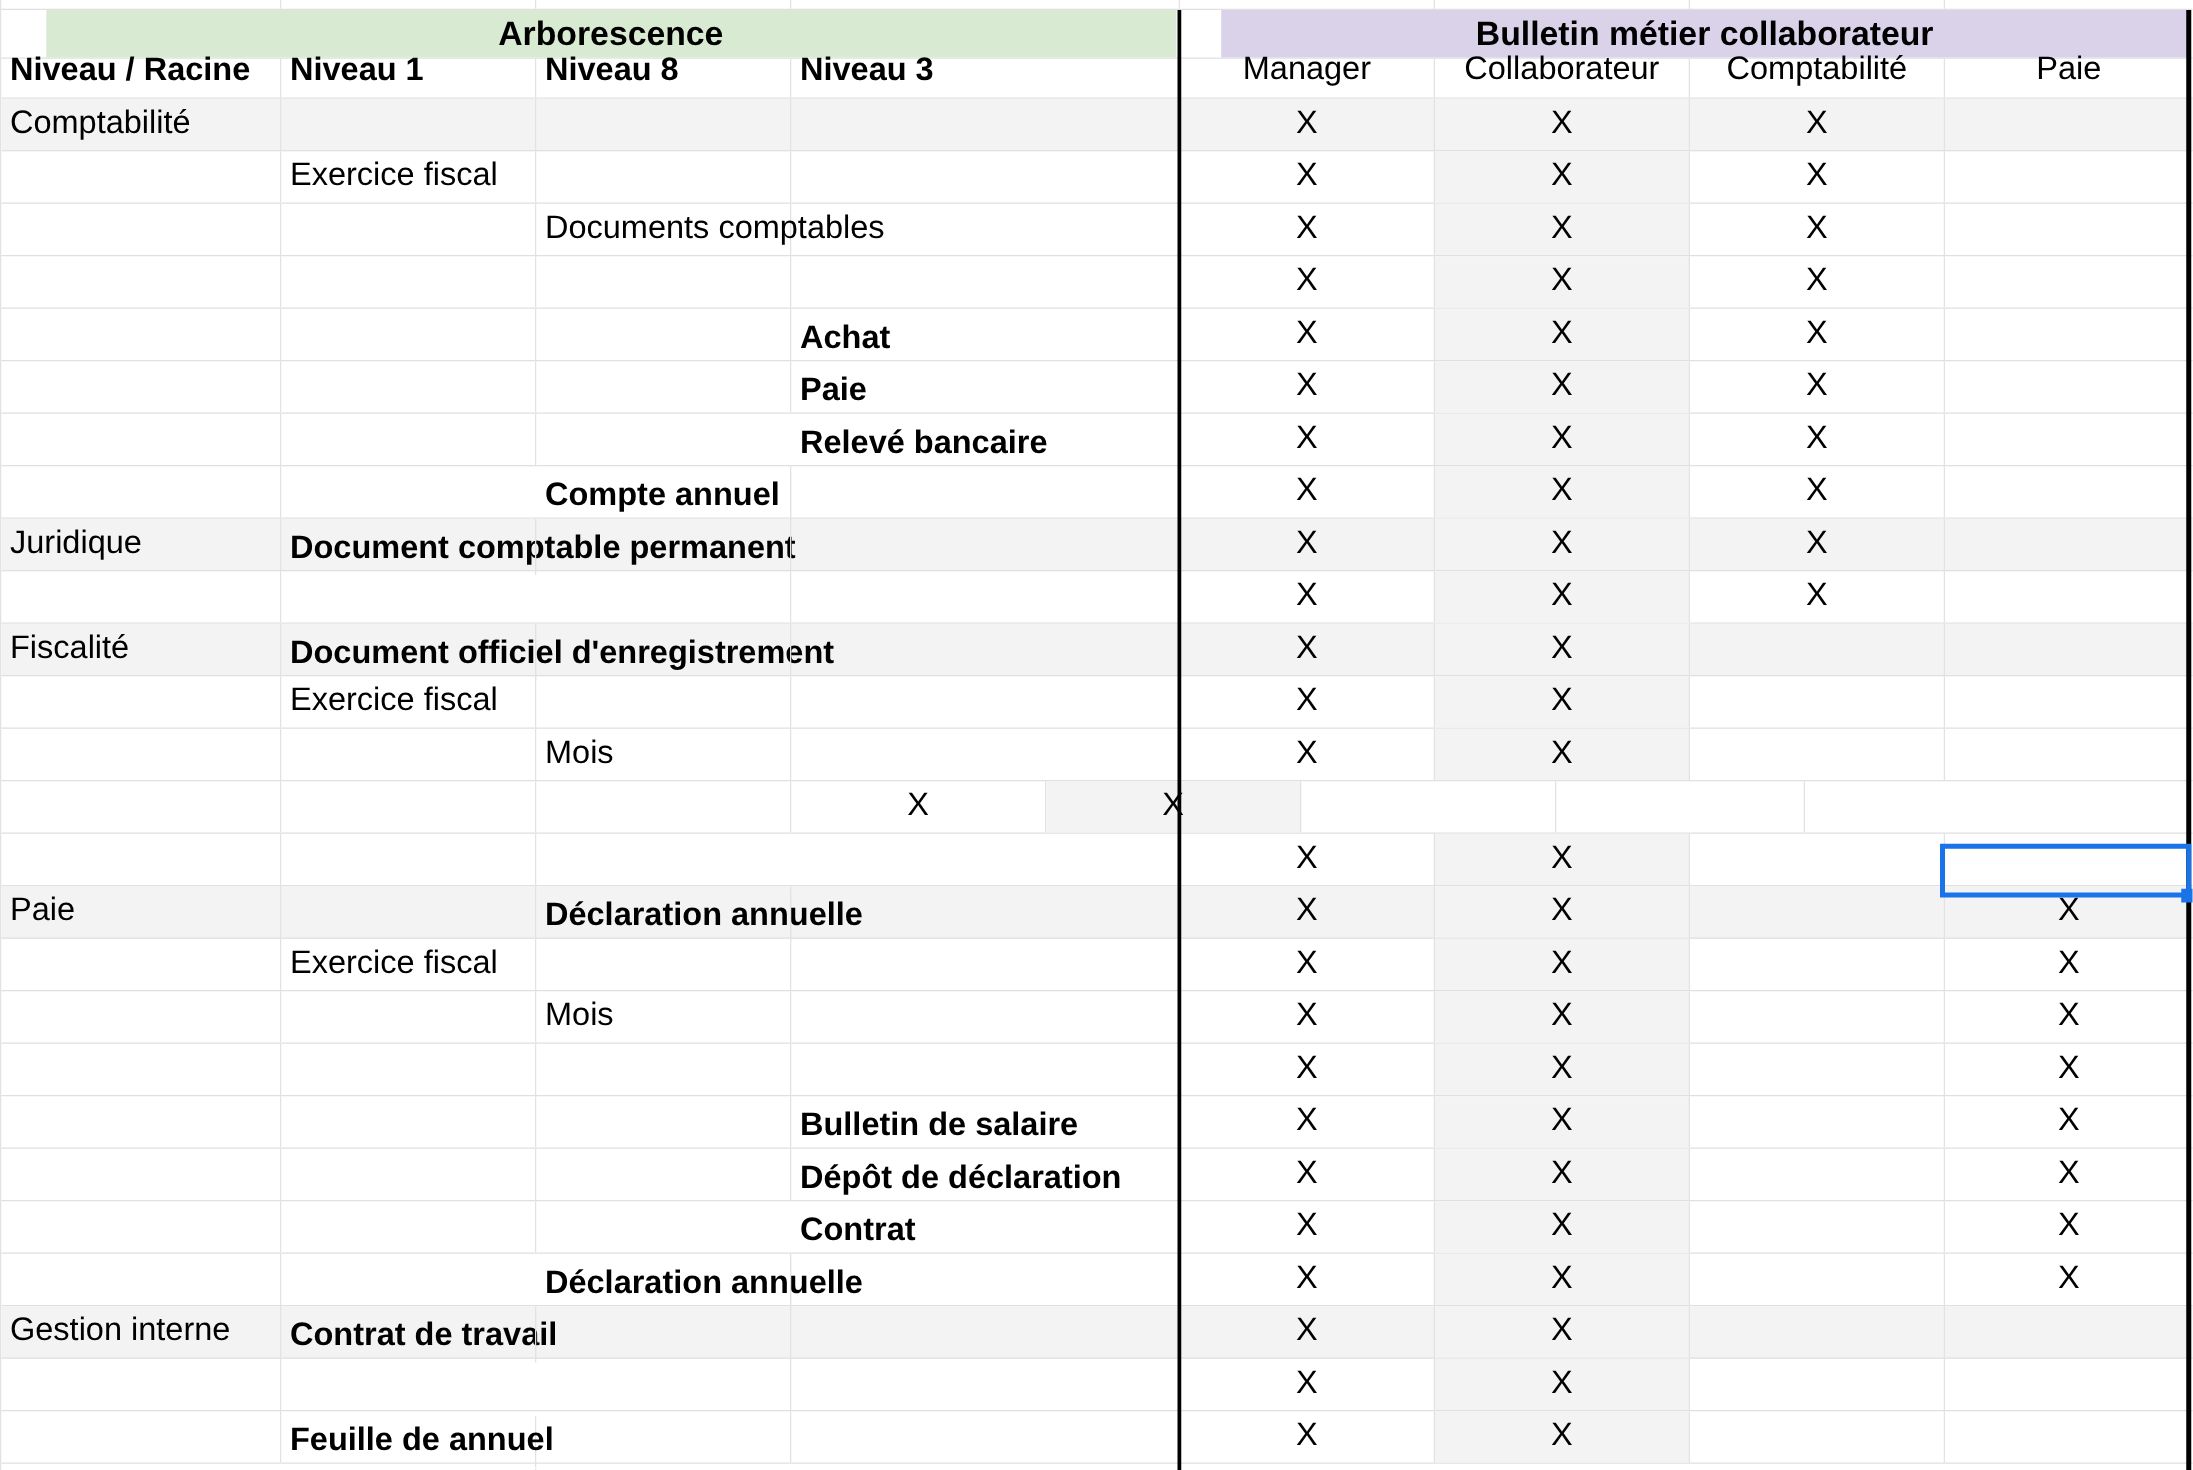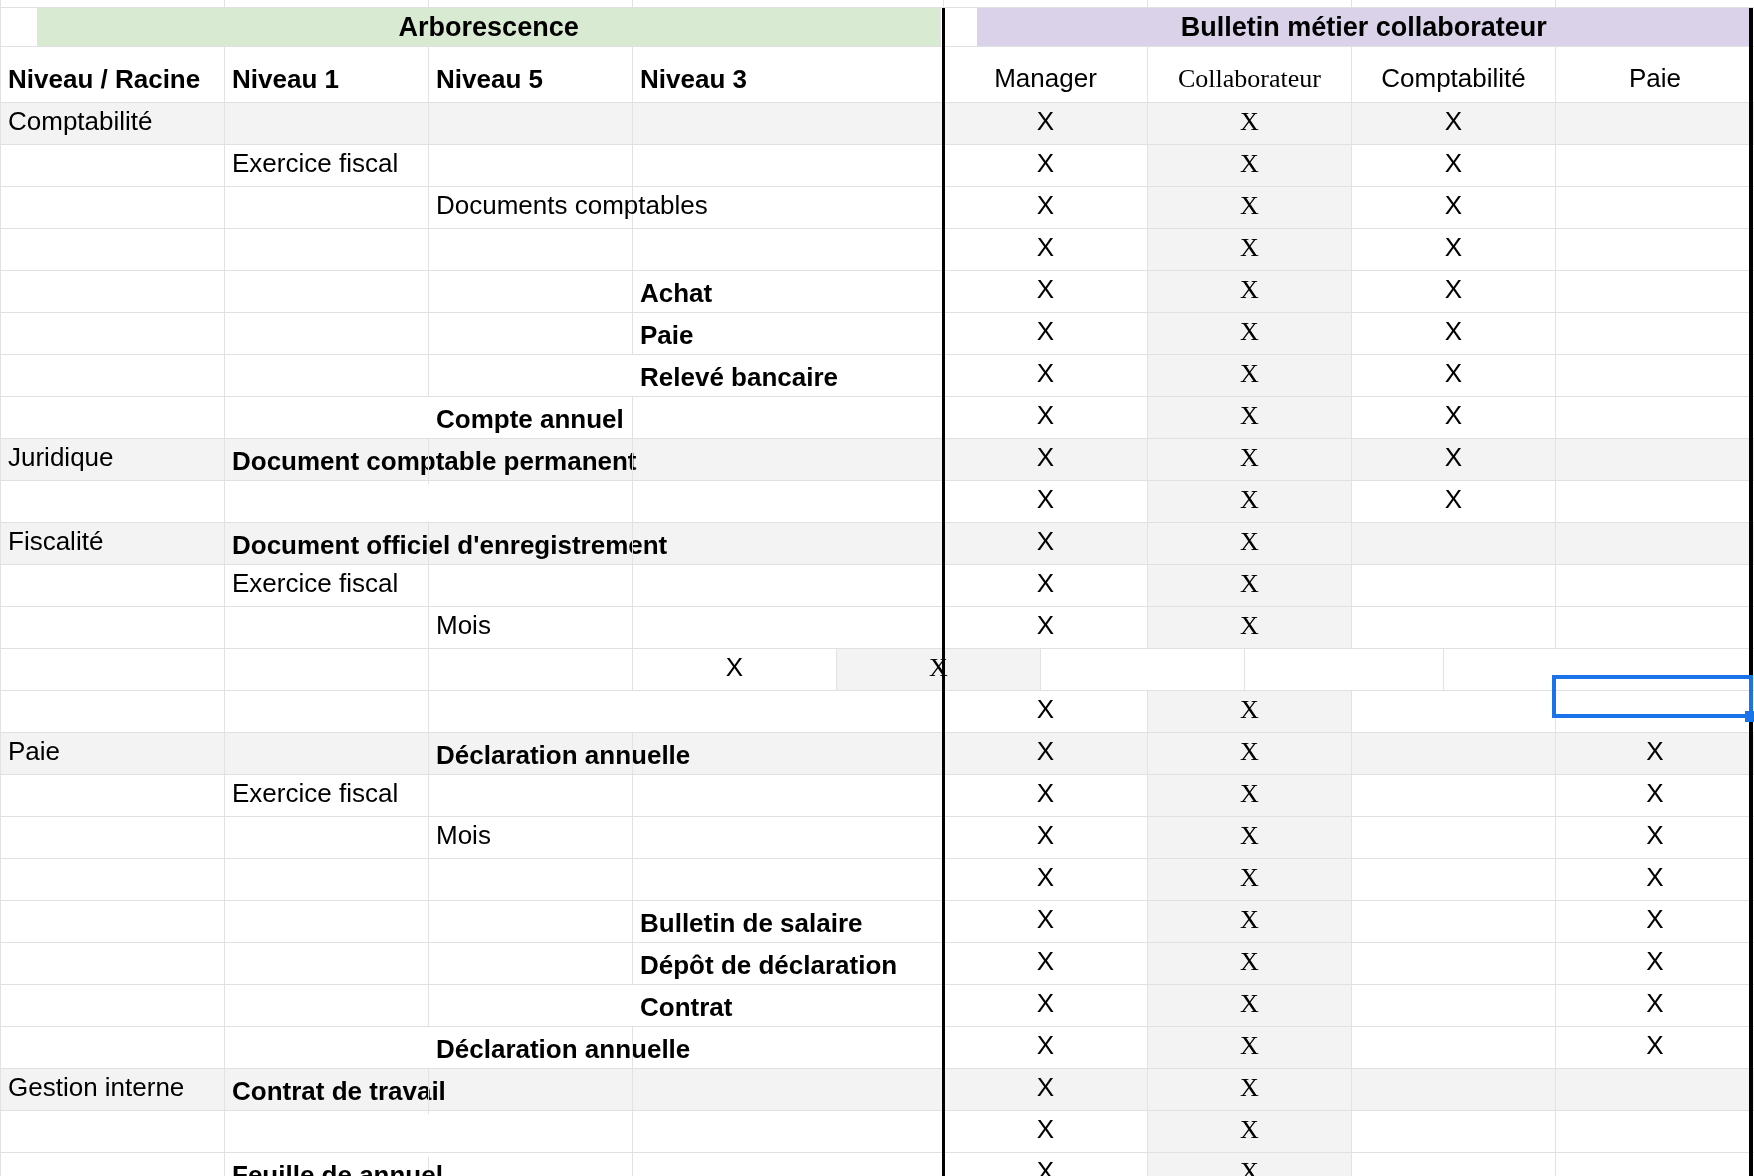--- a/index.html
+++ b/index.html
@@ -10,26 +10,26 @@
   html,body{margin:0;padding:0;background:#fff;}
   #sheet{
     position:relative; width:1754px; height:1176px; overflow:hidden;
     background:var(--bg); color:var(--fg);
     font-family:"Liberation Sans","DejaVu Sans",sans-serif; font-size:26px;
     border-left:1px solid var(--gridv);
   }
   .r{display:flex; box-sizing:border-box; border-bottom:1px solid var(--gridh); width:1754px;}
   .r.sliver{height:8px;}
   .r.band{height:39px;}
-  .r.colhead{height:56px;}
+  .r.colhead{height:32px;}
   .r.data{height:42px;}
   .cell{box-sizing:border-box; border-right:1px solid var(--gridv); height:100%;
         display:flex; align-items:flex-end; overflow:visible;}
   .c0{width:224px;} .c1{width:204px;} .c2{width:204px;} .c3{width:311px;}
-  .c4{width:204px;} .c5{width:204px;font-family:Liberation Serif, serif;} .c6{width:204px;} .c7{width:199px;}
+  .c4{width:204px;} .c5{width:204px;} .c6{width:204px;} .c7{width:199px;}
   .tree{padding:0 0 7px 7px; white-space:nowrap;}
   .mark{justify-content:center; padding-bottom:7px;}
   .b{font-weight:bold;margin-top:46px;}
   .shaded{background:var(--shade);}
   .collab{background:var(--shade);}
   .bandcell{align-items:center; justify-content:center; font-weight:bold; font-size:27px;margin-left:36px;}
   .band-left{width:943px; background:var(--green);}
   .band-right{width:807px; background:var(--purple);}
   .band-fill{width:4px; border-right:none;}
   .colhead .tree{font-weight:bold;}
@@ -61,21 +61,21 @@
       <div class="cell c7"></div>
     </div>
     <div class="r band">
       <div class="cell bandcell band-left">Arborescence</div>
       <div class="cell bandcell band-right">Bulletin métier collaborateur</div>
       <div class="cell band-fill"></div>
     </div>
     <div class="r colhead">
       <div class="cell tree c0">Niveau / Racine</div>
       <div class="cell tree c1">Niveau 1</div>
-      <div class="cell tree c2">Niveau 5</div>
+      <div class="cell tree c2">Niveau 8</div>
       <div class="cell tree c3">Niveau 3</div>
       <div class="cell mark c4">Manager</div>
       <div class="cell mark c5">Collaborateur</div>
       <div class="cell mark c6">Comptabilité</div>
       <div class="cell mark c7">Paie</div>
     </div>
     <div class="r data shaded">
       <div class="cell tree c0">Comptabilité</div>
       <div class="cell tree c1"></div>
       <div class="cell tree c2"></div>

